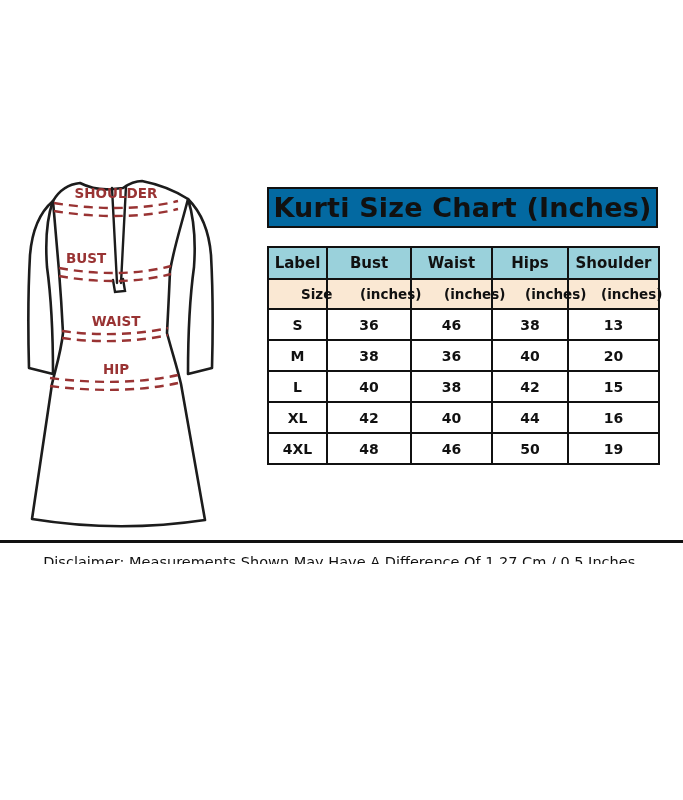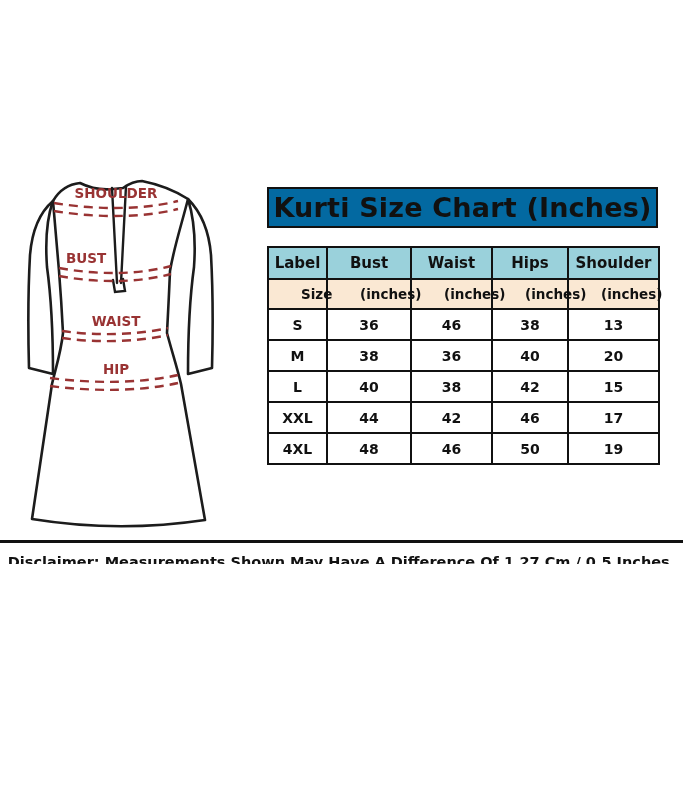--- a/index.html
+++ b/index.html
@@ -30,21 +30,21 @@
   }
   .size-table thead th{background:#9ad1db;height:30px;font-size:15px;}
   .size-table .subheader td{background:#fae8d3;height:28px;font-size:13.5px;padding-left:32px;}
   .size-table tbody td{background:#ffffff;height:29px;font-size:14px;}
   
   .divider{position:absolute;left:0;width:683px;height:3px;background:#111;}
   #divider-top{top:540px;}
   #divider-bottom{top:615px;}
   .disclaimer{
     position:absolute;left:0;top:551px;width:683px;text-align:center;
-    font-size:14.5px;font-weight:bold;line-height:23px;
+    font-size:14.5px;font-weight:normal;line-height:23px;
   }
 </style>
 </head>
 <body>
 
 <div id="page">
 
   <svg id="garment" viewBox="0 0 250 375" xmlns="http://www.w3.org/2000/svg">
 
     <path class="outline" d="M 41,30
@@ -139,25 +139,25 @@
           <td>20</td>
         </tr>
         <tr>
           <td>L</td>
           <td>40</td>
           <td>38</td>
           <td>42</td>
           <td>15</td>
         </tr>
         <tr>
-          <td>XXL</td>
+          <td>XL</td>
+          <td>42</td>
+          <td>40</td>
           <td>44</td>
-          <td>42</td>
-          <td>46</td>
-          <td>17</td>
+          <td>16</td>
         </tr>
         <tr>
           <td>4XL</td>
           <td>48</td>
           <td>46</td>
           <td>50</td>
           <td>19</td>
         </tr>
       </tbody>
   </table>

